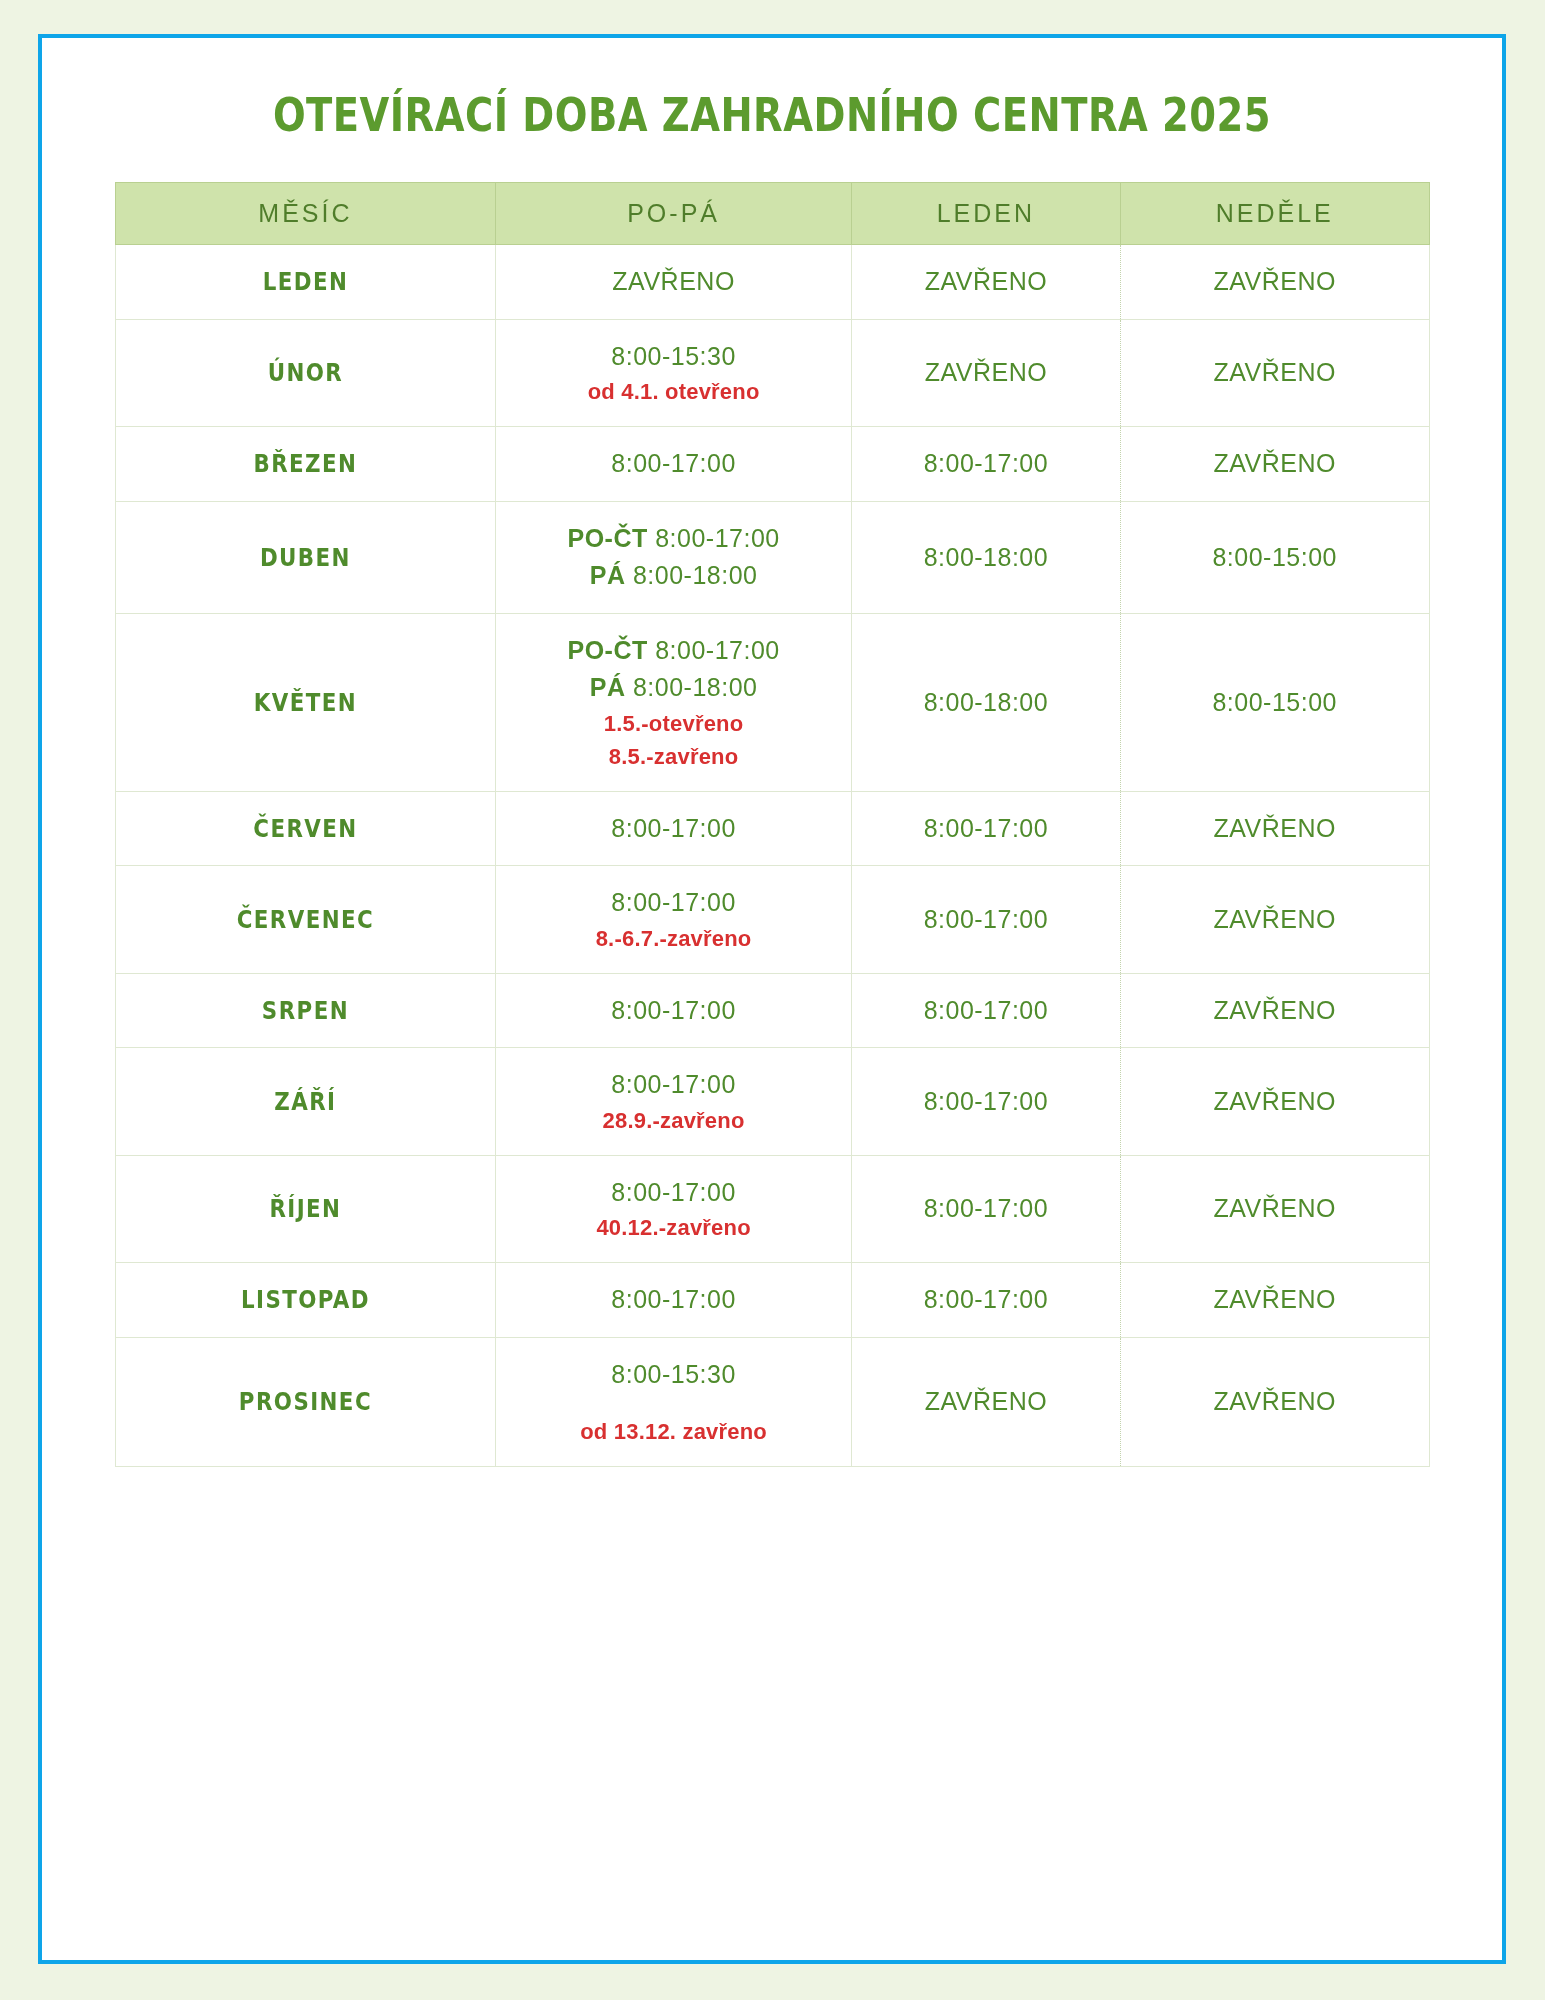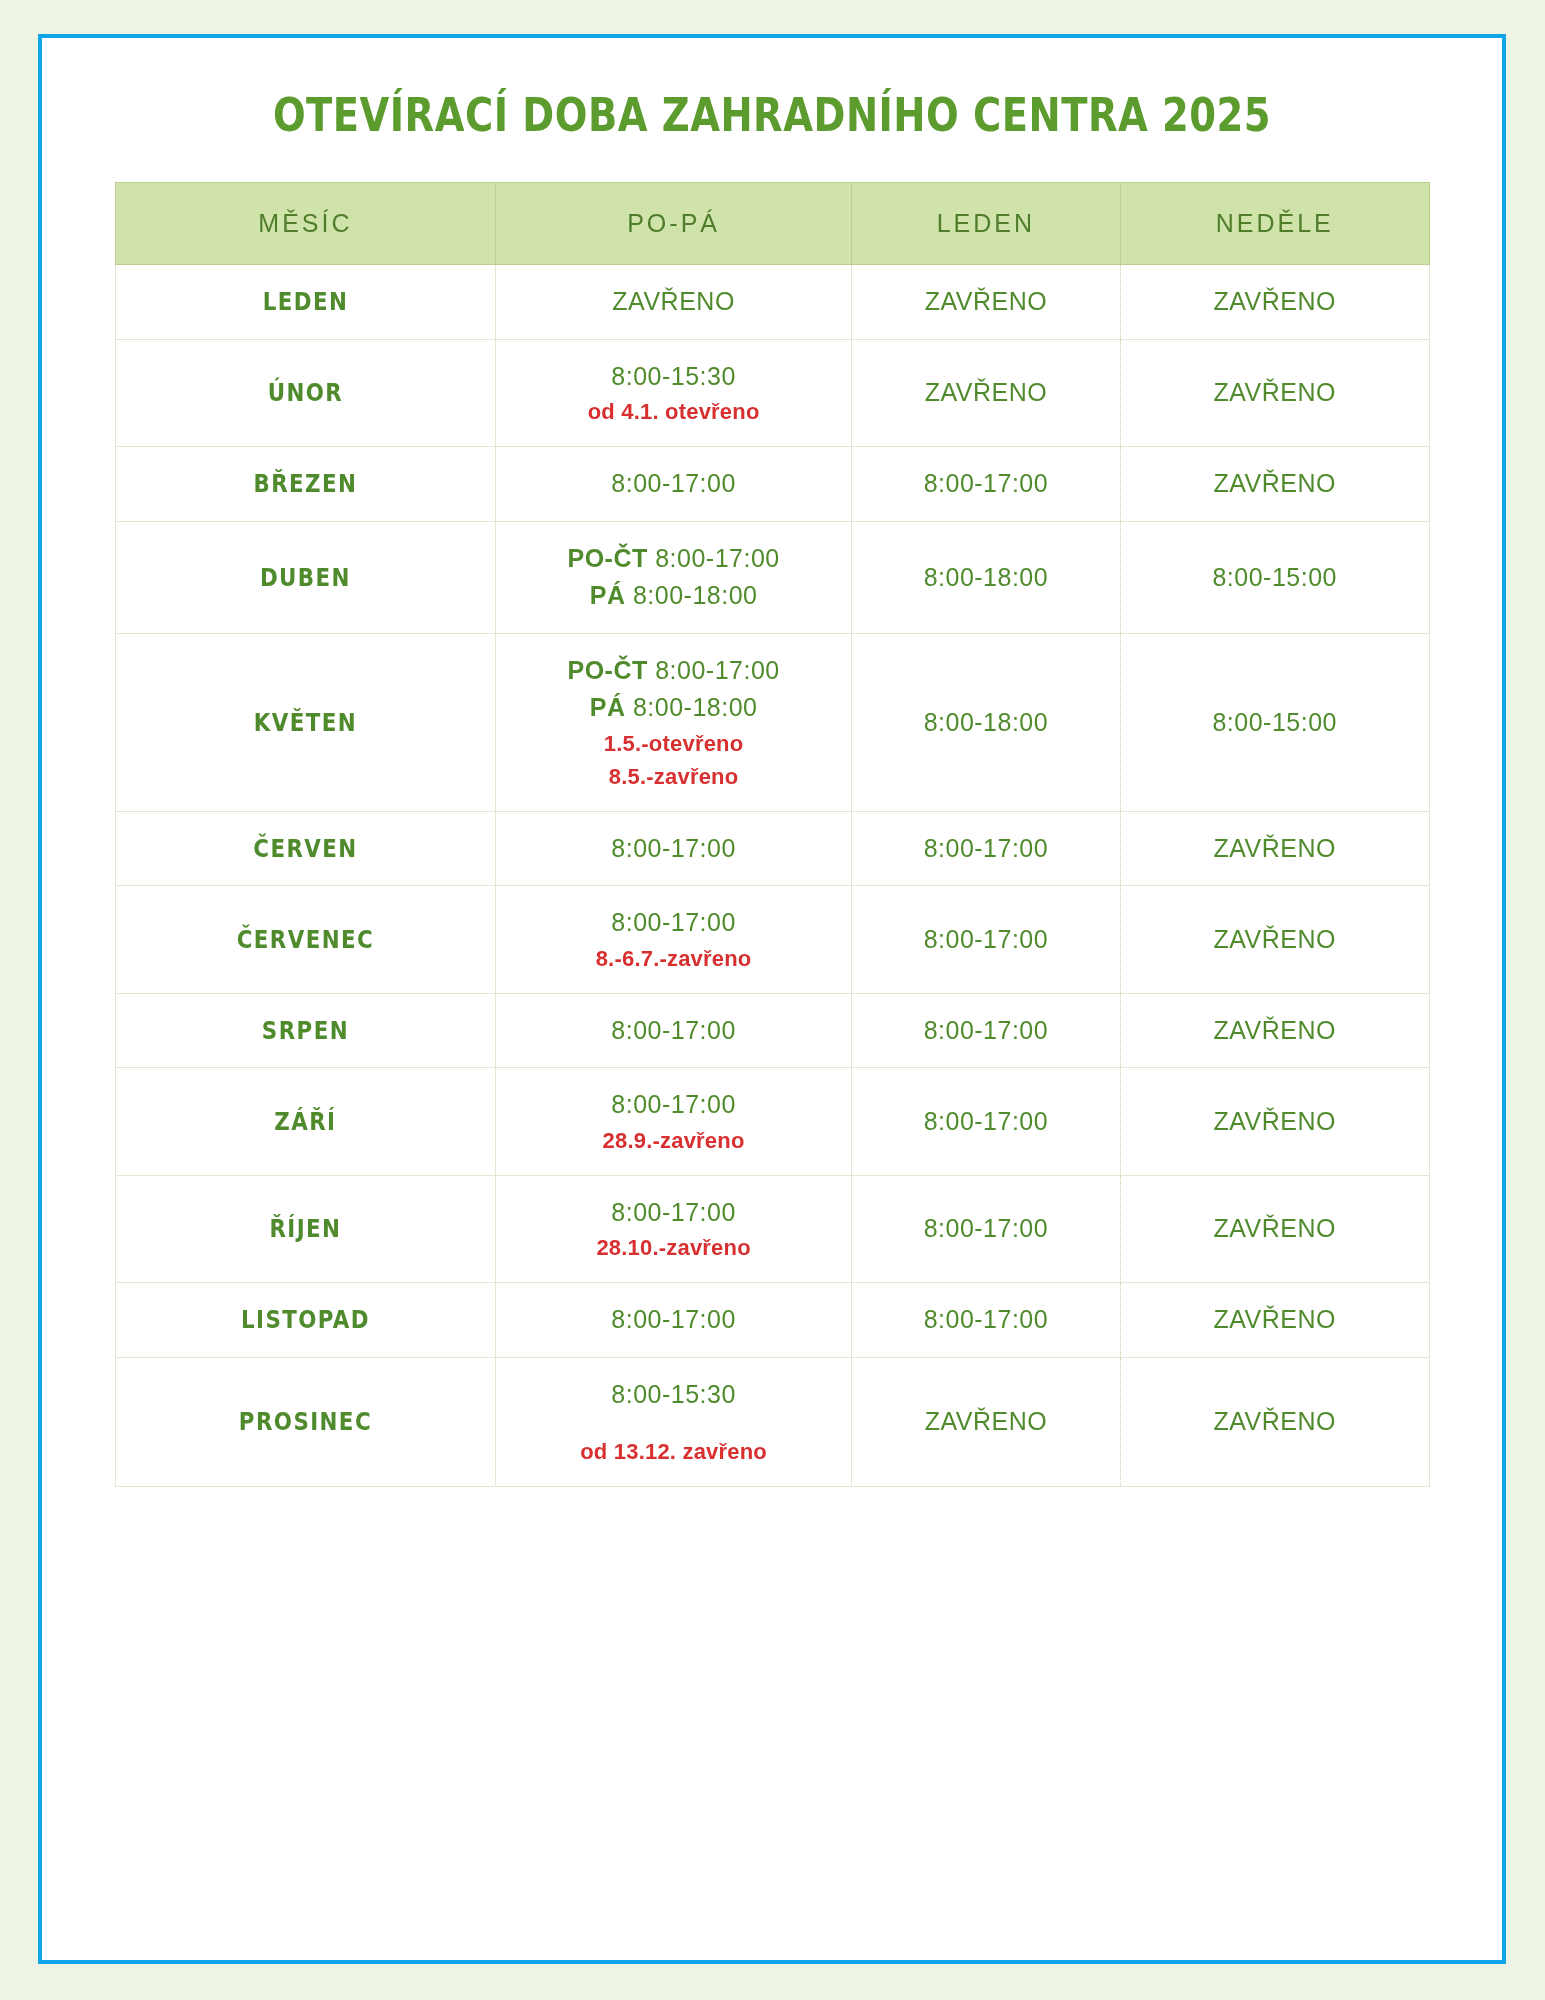--- a/index.html
+++ b/index.html
@@ -41,21 +41,21 @@
     border-collapse: collapse;
     width: 100%;
     table-layout: fixed;
   }
   thead th {
     background: #cfe3ab;
     color: #4f7d2a;
     font-size: 25px;
     font-weight: 400;
     letter-spacing: 3px;
-    padding: 26px 4px;
+    padding: 16px 4px;
     border: 1px solid #b9d091;
     text-align: center;
   }
   tbody td {
     border: 1px solid #dfe8d2;
     text-align: center;
     color: #4f8b2c;
     vertical-align: middle;
     padding: 18px 8px;
   }
@@ -202,21 +202,21 @@
               <span class="line">8:00-17:00</span>
               <span class="note">28.9.-zavřeno</span>
             </td>
             <td class="sat">8:00-17:00</td>
             <td class="sun">ZAVŘENO</td>
           </tr>
           <tr>
             <td class="month">ŘÍJEN</td>
             <td class="hours">
               <span class="line">8:00-17:00</span>
-              <span class="note">28.10.-zavřeno</span>
+              <span class="note">40.12.-zavřeno</span>
             </td>
             <td class="sat">8:00-17:00</td>
             <td class="sun">ZAVŘENO</td>
           </tr>
           <tr>
             <td class="month">LISTOPAD</td>
             <td class="hours">
               <span class="line">8:00-17:00</span>
             </td>
             <td class="sat">8:00-17:00</td>

